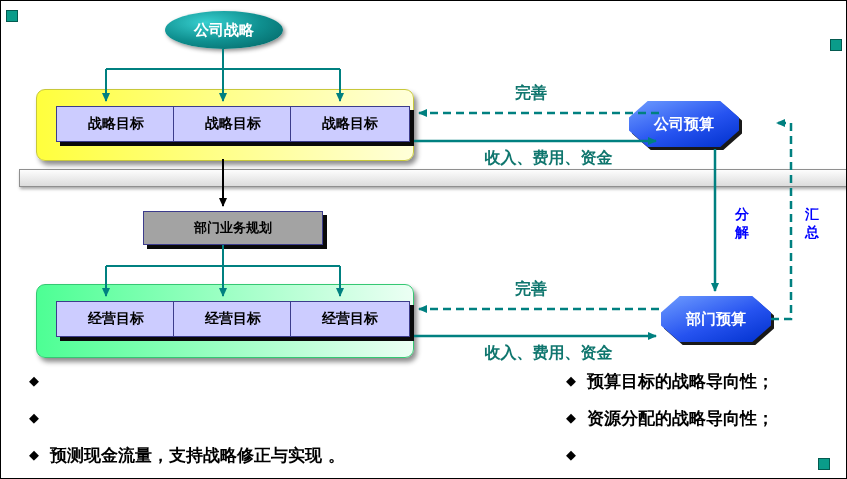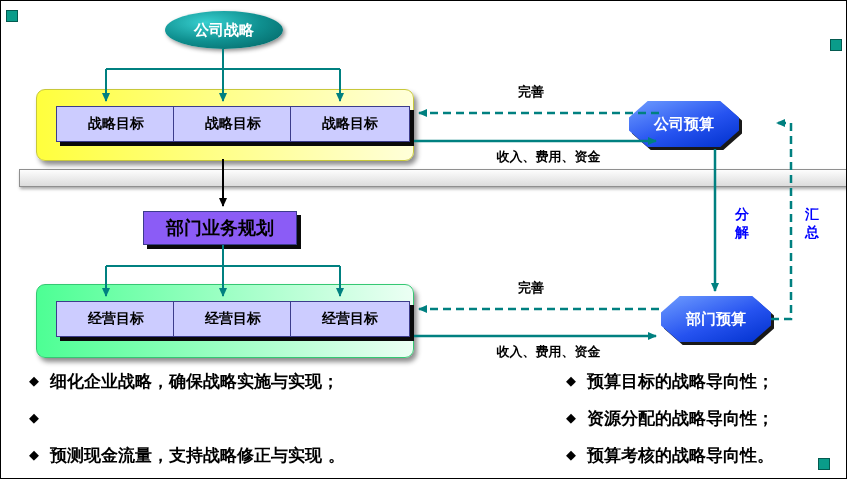--- a/index.html
+++ b/index.html
@@ -33,22 +33,22 @@
     width:120px; height:36px; background:#ccccff; border:1px solid #3c3c8c;
     box-shadow:4px 4px 0 #0a0a0a; font-size:14px;
   }
   .sg1 { left:55px;  top:105px; }
   .sg2 { left:172px; top:105px; }
   .sg3 { left:289px; top:105px; }
   .og1 { left:55px;  top:300px; }
   .og2 { left:172px; top:300px; }
   .og3 { left:289px; top:300px; }
   .dept-plan {
-    left:142px; top:210px; width:154px; height:34px; background:#8b5cf6;
-    border:1px solid #3c3c8c; box-shadow:4px 4px 0 #0a0a0a; font-size:18px;
+    left:142px; top:210px; width:180px; height:34px; background:#a3a3a3;
+    border:1px solid #3c3c8c; box-shadow:4px 4px 0 #0a0a0a; font-size:13px;
   }
   
   .divider-bar {
     position:absolute; left:18px; top:168px; width:829px; height:18px; box-sizing:border-box;
     background:linear-gradient(to bottom,#fdfdfd,#dcdcdc);
     border:1px solid #8f8f8f; box-shadow:1px 2px 3px rgba(0,0,0,.35);
   }
   
   .oct-wrap { position:absolute; width:110px; height:46px; filter:drop-shadow(3px 3px 0 rgba(0,0,0,.9)); }
   .octagon {
@@ -57,21 +57,21 @@
     background:linear-gradient(160deg,#6f9dff 0%,#2653f0 55%,#0030cc 100%);
     color:#fff; display:flex; align-items:center; justify-content:center;
     font-weight:bold; font-size:15px;
   }
   .company-budget { left:628px; top:100px; }
   .dept-budget    { left:660px; top:295px; }
   
   .arrows { position:absolute; left:0; top:0; pointer-events:none; z-index:5; }
   
   .edge-label {
-    position:absolute; font-weight:bold; font-size:13px; color:#000000;
+    position:absolute; font-weight:bold; font-size:16px; color:#0f766e;
     text-align:center; z-index:6;
   }
   .lbl-improve-top    { left:500px; top:82px;  width:60px; }
   .lbl-revenue-top    { left:465px; top:147px; width:165px; }
   .lbl-improve-bottom { left:500px; top:278px; width:60px; }
   .lbl-revenue-bottom { left:465px; top:342px; width:165px; }
   .vertical-label {
     position:absolute; font-weight:bold; font-size:14px; color:#0000ff;
     width:18px; line-height:1.3; text-align:center; word-break:break-all; z-index:6;
   }
@@ -158,38 +158,36 @@
   <div class="edge-label lbl-improve-top">完善</div>
   <div class="edge-label lbl-revenue-top">收入、费用、资金</div>
   <div class="edge-label lbl-improve-bottom">完善</div>
   <div class="edge-label lbl-revenue-bottom">收入、费用、资金</div>
   <div class="vertical-label lbl-decompose">分解</div>
   <div class="vertical-label lbl-aggregate">汇总</div>
 
   <div class="bullets left-bullets">
     <div class="row">
       <span class="diamond">◆</span>
-      <span>细化企业战略，确保战略实施与实现；</span>
     </div>
     <div class="row">
       <span class="diamond">◆</span>
     </div>
     <div class="row">
       <span class="diamond">◆</span>
       <span>预测现金流量，支持战略修正与实现 。</span>
     </div>
   </div>
   <div class="bullets right-bullets">
     <div class="row">
       <span class="diamond">◆</span>
       <span>预算目标的战略导向性；</span>
     </div>
     <div class="row">
       <span class="diamond">◆</span>
       <span>资源分配的战略导向性；</span>
     </div>
     <div class="row">
       <span class="diamond">◆</span>
-      <span>预算考核的战略导向性。</span>
     </div>
   </div>
 
 </div>
 
 </body></html>

